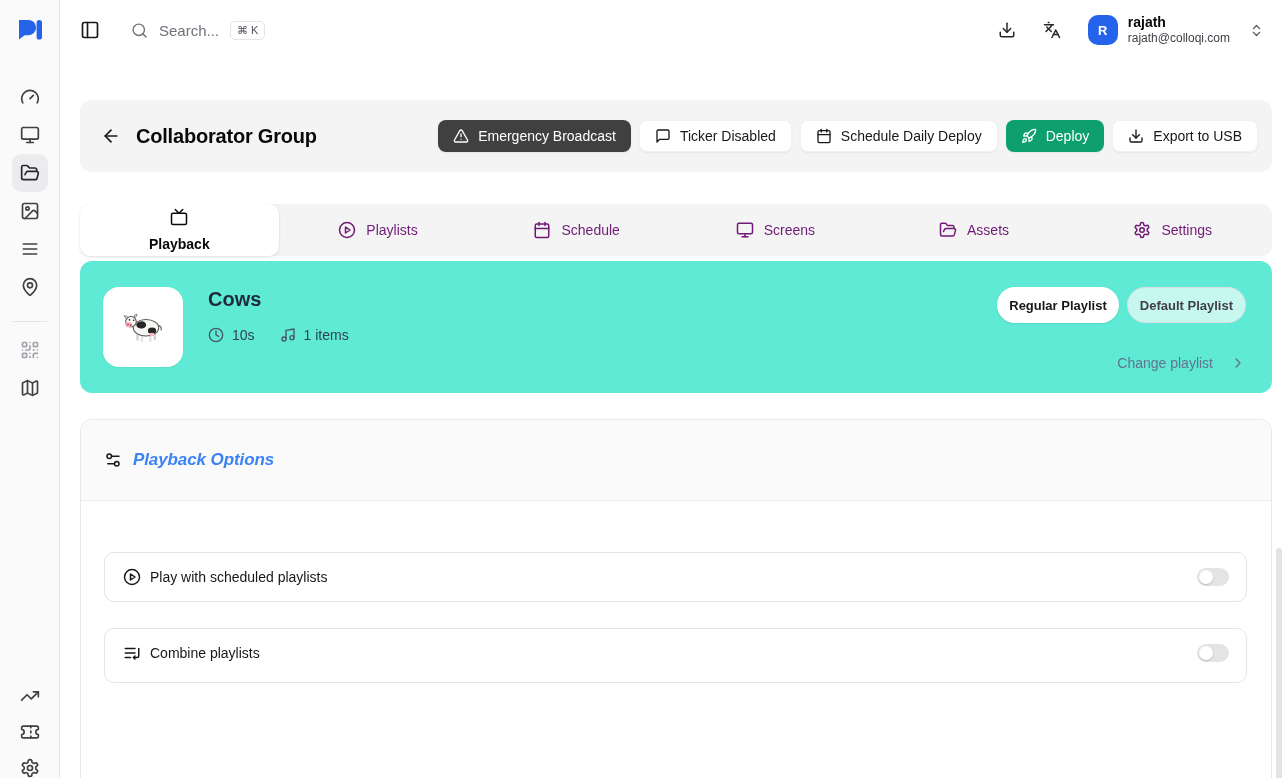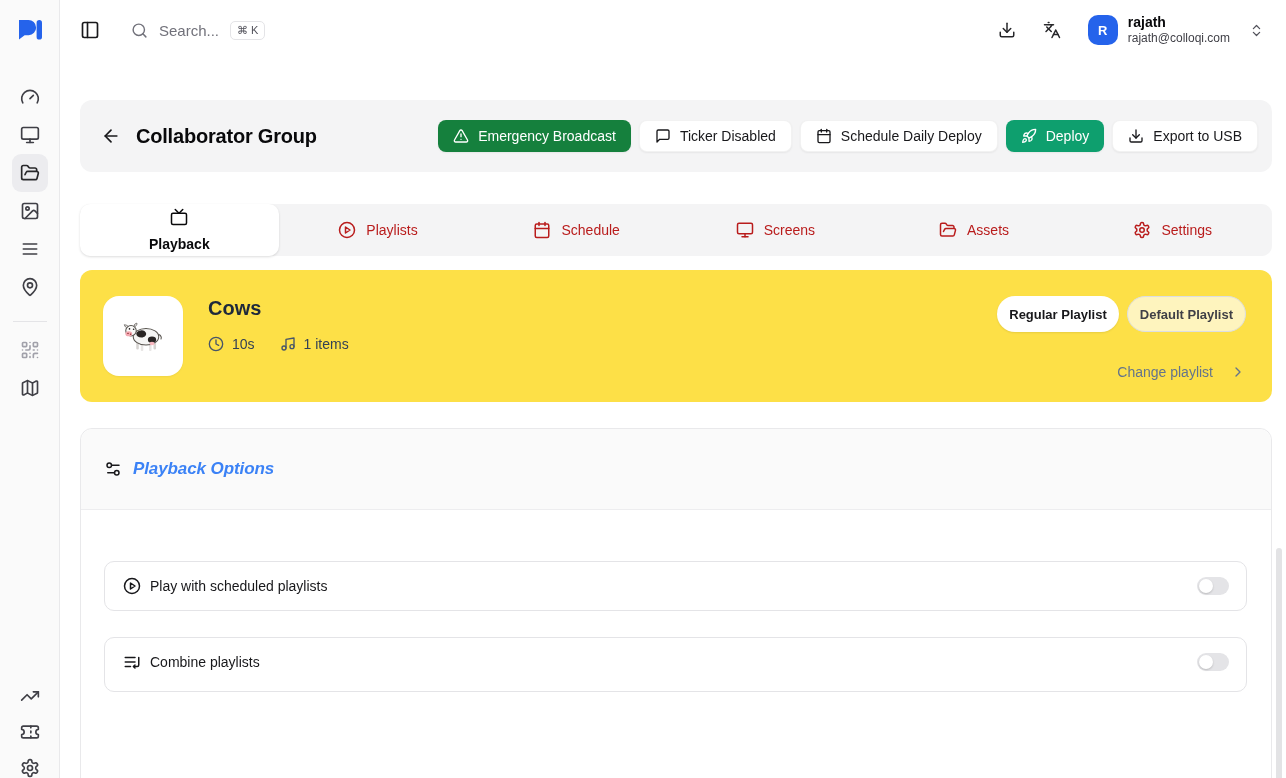--- a/index.html
+++ b/index.html
@@ -40,30 +40,30 @@
   .main { position:absolute; left:60px; top:60px; width:1226px; padding:40px 14px 0 20px; }
 
   .page-header { height:72px; background:#f4f4f5; border-radius:12px; display:flex; align-items:center;
     padding:0 14px 0 21px; }
   .back-btn { color:#18181b; margin-right:15px; cursor:pointer; }
   .page-title { font-size:20px; font-weight:700; color:#09090b; letter-spacing:-.2px; }
   .actions { margin-left:auto; display:flex; gap:8px; }
   .btn { height:32px; border-radius:8px; display:flex; align-items:center; gap:9px; padding:0 15px;
     font-size:14px; font-weight:500; background:#fff; color:#18181b; border:1px solid rgba(0,0,0,.05);
     box-shadow:0 1px 2px rgba(0,0,0,.06); cursor:pointer; white-space:nowrap; }
-  .btn.danger { background:#15803d; color:#fff; border:none; }
+  .btn.danger { background:#404040; color:#fff; border:none; }
   .btn.success { background:#0e9f6e; color:#fff; border:none; }
 
   .tabs { margin-top:32px; height:52px; background:#f4f4f5; border-radius:10px; display:flex; }
   .tab { flex:1; display:flex; align-items:center; justify-content:center; gap:10px; font-size:14px;
-    font-weight:500; color:#b91c1c; border-radius:10px; cursor:pointer; }
+    font-weight:500; color:#701a75; border-radius:10px; cursor:pointer; }
   .tab.active { background:#fff; color:#09090b; font-weight:600;
     box-shadow:0 1px 3px rgba(0,0,0,.09), 0 1px 2px rgba(0,0,0,.05);flex-direction:column; }
 
-  .playlist-card { margin-top:14px; height:132px; background:#fde047; border-radius:12px;
+  .playlist-card { margin-top:5px; height:132px; background:#5eead4; border-radius:12px;
     padding:26px 26px 22px 23px; display:flex; }
   .thumb { width:80px; height:80px; background:#fff; border-radius:16px; display:flex; align-items:center;
     justify-content:center; box-shadow:0 1px 2px rgba(0,0,0,.05); }
   .playlist-info { margin-left:25px; padding-top:1px; }
   .playlist-title { font-size:20px; font-weight:700; color:#1e293b; }
   .playlist-meta { display:flex; gap:25px; margin-top:16px; align-items:center; }
   .meta-item { display:flex; gap:8px; align-items:center; color:#334155; font-size:14px; }
   .meta-item .icon { color:#475569; }
   .playlist-right { margin-left:auto; display:flex; flex-direction:column; justify-content:space-between;
     align-items:flex-end; }

